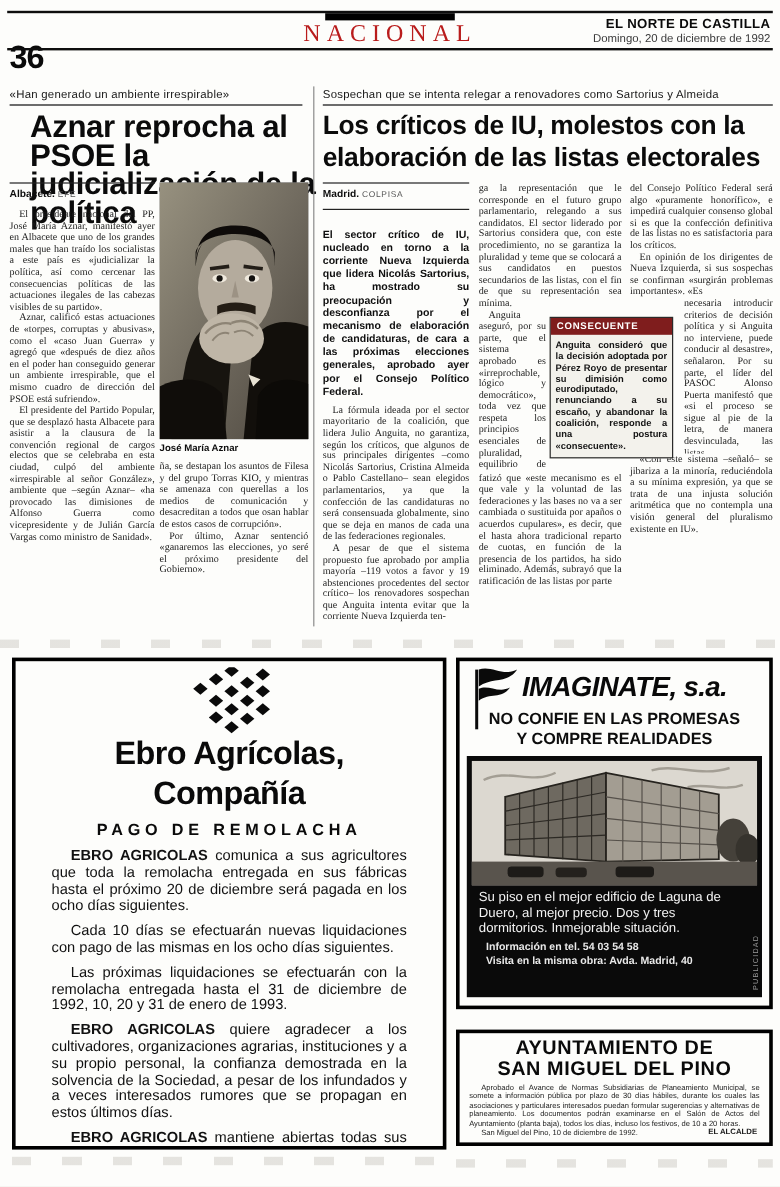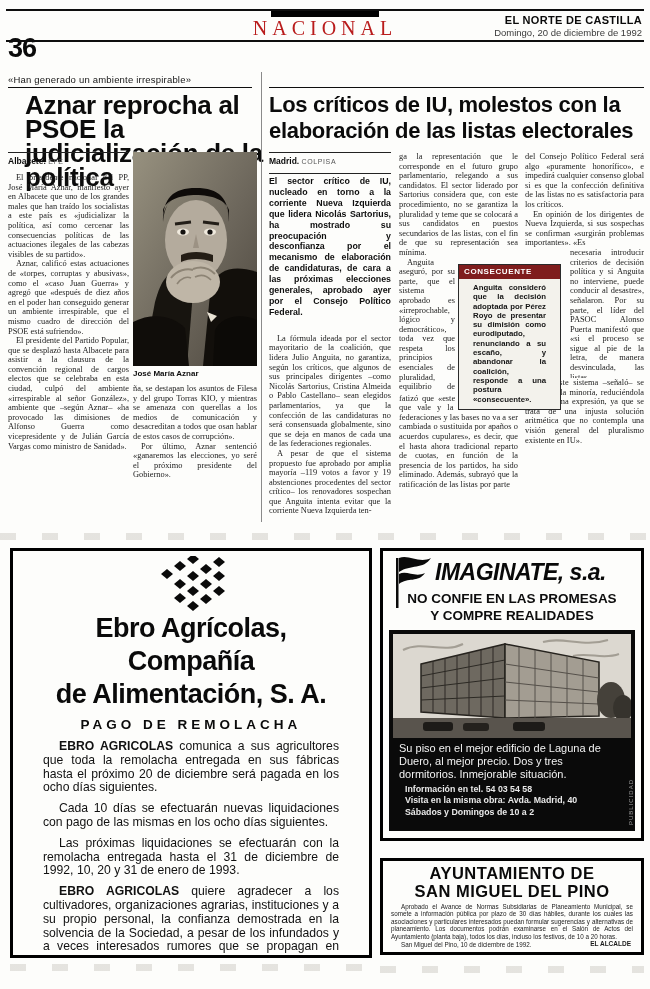--- a/index.html
+++ b/index.html
@@ -16,28 +16,28 @@
   .masthead{position:absolute;right:8px;top:14px;text-align:right;}
   .paper-name{font:bold 11px/12px "Liberation Sans",sans-serif;letter-spacing:.3px;color:#0a0a0a;}
   .paper-date{font:9.5px/11px "Liberation Sans",sans-serif;color:#3a3a3a;margin-top:1px;}
   
   .kicker{position:absolute;font:9.5px/11px "Liberation Sans",sans-serif;color:#161616;letter-spacing:.2px;}
   .headline{position:absolute;margin:0;font-family:"Liberation Sans",sans-serif;font-weight:700;color:#0b0b0b;letter-spacing:-.3px;}
   .byline{font:bold 8.5px/10px "Liberation Sans",sans-serif;border-top:1px solid #222;padding-top:3px;margin:0 0 6px;color:#0d0d0d;}
   .agency{font-weight:400;font-size:7px;color:#555;letter-spacing:.6px;}
   .bp{font-size:8.4px;line-height:9.6px;text-align:justify;margin:0;text-indent:8px;color:#1b1b1b;}
   .np{text-indent:0;}
-  .lead{font:bold 8.8px/10.9px "Liberation Sans",sans-serif;text-align:justify;border-top:1px solid #222;padding-top:2px;margin:1px 0 16px;color:#0f0f0f;}
+  .lead{font:bold 8.8px/10.9px "Liberation Sans",sans-serif;text-align:justify;border-top:1px solid #222;padding-top:15px;margin:1px 0 5px;color:#0f0f0f;}
   .narrow{overflow:hidden;}
   .photo{width:124px;height:214px;background:#777;}
   .photo svg{display:block;}
   .caption{font:bold 8px/10px "Liberation Sans",sans-serif;margin:3px 0 5px;color:#0d0d0d;}
   .inset-box{position:absolute;left:458px;top:264px;width:103px;border:1px solid #2a2a2a;background:#f3f2ec;box-sizing:border-box;}
   .inset-header{background:#7f1d1d;color:#fff;font:bold 8px/12px "Liberation Sans",sans-serif;padding:1px 5px;letter-spacing:.6px;}
-  .inset-body{font:bold 7.8px/9.3px "Liberation Sans",sans-serif;padding:4px 14px 5px;text-align:justify;color:#141414;}
+  .inset-body{font:bold 7.8px/9.3px "Liberation Sans",sans-serif;padding:4px 4px 5px;text-align:justify;color:#141414;}
   
   .noise{position:absolute;height:7px;background:repeating-linear-gradient(90deg,#c7c4bd 0 16px,transparent 16px 42px);opacity:.45;}
   
   .ad-ebro{position:absolute;left:10px;top:548px;width:362px;height:410px;border:3px solid #000;
            box-sizing:border-box;text-align:center;padding:5px 30px;overflow:hidden;}
   .ebro-logo{height:56px;}
   .ebro-title{font:bold 27px/33px "Liberation Sans",sans-serif;letter-spacing:-.5px;color:#0a0a0a;}
   .ebro-sub{font:bold 13.5px/16px "Liberation Sans",sans-serif;letter-spacing:4px;margin-top:6px;color:#0a0a0a;}
   .ap{font:12.2px/13.8px "Liberation Sans",sans-serif;text-align:justify;text-indent:16px;margin:7px 0 0;color:#111;}
   .apb{font-weight:bold;}
@@ -122,20 +122,21 @@
         <path d="M70,150 L74,160 L84,164 L78,170 Z" fill="#e8e2d4"></path>
       </svg>
     </div>
     <div class="caption">José María Aznar</div>
     <p class="bp np">ña, se destapan los asuntos de Filesa y del grupo Torras KIO, y mientras se amenaza con querellas a los medios de comunicación y desacreditan a todos que osan hablar de estos casos de corrupción».</p>
     <p class="bp">Por último, Aznar sentenció «ganaremos las elecciones, yo seré el próximo presidente del Gobierno».</p>
   </div>
 
   <div class="vrule" style="left:261px;top:72px;height:450px"></div>
 
+  <div class="kicker" style="left:269px;top:74px;width:376px">Sospechan que se intenta relegar a renovadores como Sartorius y Almeida</div>
   <div class="rule" style="top:87px;left:269px;width:375px"></div>
   <h1 class="headline" style="left:269px;top:92px;width:378px;font-size:22px;line-height:26px">Los críticos de IU, molestos con la elaboración de las listas electorales</h1>
 
   <div class="abs" style="left:269px;top:152px;width:122px">
     <div class="byline">
       <span>Madrid.</span>
       <span class="agency">COLPISA</span>
     </div>
     <div class="lead">El sector crítico de IU, nucleado en torno a la corriente Nueva Izquierda que lidera Nicolás Sartorius, ha mostrado su preocupación y desconfianza por el mecanismo de elaboración de candidaturas, de cara a las próximas elecciones generales, aprobado ayer por el Consejo Político Federal.</div>
     <p class="bp">La fórmula ideada por el sector mayoritario de la coalición, que lidera Julio Anguita, no garantiza, según los críticos, que algunos de sus principales dirigentes –como Nicolás Sartorius, Cristina Almeida o Pablo Castellano– sean elegidos parlamentarios, ya que la confección de las candidaturas no será consensuada globalmente, sino que se deja en manos de cada una de las federaciones regionales.</p>
@@ -211,21 +212,20 @@
           <g transform="translate(63,43)">
               <path d="M0,-5 L6,0 L0,5 L-6,0 Z"></path>
             </g>
           <g transform="translate(76,35)">
               <path d="M0,-5 L6,0 L0,5 L-6,0 Z"></path>
             </g>
         </g>
       </svg>
     </div>
     <div class="ebro-title">Ebro Agrícolas, Compañía</div>
-    <div class="ebro-title">de Alimentación, S. A.</div>
     <div class="ebro-sub">PAGO DE REMOLACHA</div>
     <p class="ap"><span class="apb">EBRO AGRICOLAS</span><span> comunica a sus agricultores que toda la remolacha entregada en sus fábricas hasta el próximo 20 de diciembre será pagada en los ocho días siguientes.</span></p>
     <p class="ap"><span class="apb"></span><span>Cada 10 días se efectuarán nuevas liquidaciones con pago de las mismas en los ocho días siguientes.</span></p>
     <p class="ap"><span class="apb"></span><span>Las próximas liquidaciones se efectuarán con la remolacha entregada hasta el 31 de diciembre de 1992, 10, 20 y 31 de enero de 1993.</span></p>
     <p class="ap"><span class="apb">EBRO AGRICOLAS</span><span> quiere agradecer a los cultivadores, organizaciones agrarias, instituciones y a su propio personal, la confianza demostrada en la solvencia de la Sociedad, a pesar de los infundados y a veces interesados rumores que se propagan en estos últimos días.</span></p>
     <p class="ap"><span class="apb">EBRO AGRICOLAS</span><span> mantiene abiertas todas sus fábricas de la Zona Norte a disposición de sus agricultores para que puedan entregar, cuanto antes, su remolacha.</span></p>
   </div>
 
   <div class="ad-img">
     <div class="img-logo">
@@ -274,21 +274,20 @@
           <ellipse cx="230" cy="74" rx="10" ry="13" fill="#36332d"></ellipse>
           <rect y="84" width="238" height="20" fill="#59544d"></rect>
           <rect x="30" y="88" width="30" height="9" rx="3" fill="#1d1b18"></rect>
           <rect x="70" y="89" width="26" height="8" rx="3" fill="#24211d"></rect>
           <rect x="120" y="88" width="32" height="9" rx="3" fill="#1d1b18"></rect>
         </svg>
       </div>
       <p class="offer">Su piso en el mejor edificio de Laguna de Duero, al mejor precio. Dos y tres dormitorios. Inmejorable situación.</p>
       <div class="info">Información en tel. 54 03 54 58</div>
       <div class="info">Visita en la misma obra: Avda. Madrid, 40</div>
-      <div class="info">Sábados y Domingos de 10 a 2</div>
       <div class="vert">PUBLICIDAD</div>
     </div>
   </div>
 
   <div class="ad-ayto">
     <div class="ayto-title">AYUNTAMIENTO DE</div>
     <div class="ayto-title">SAN MIGUEL DEL PINO</div>
     <p class="ayto-body">Aprobado el Avance de Normas Subsidiarias de Planeamiento Municipal, se somete a información pública por plazo de 30 días hábiles, durante los cuales las asociaciones y particulares interesados puedan formular sugerencias y alternativas de planeamiento. Los documentos podrán examinarse en el Salón de Actos del Ayuntamiento (planta baja), todos los días, incluso los festivos, de 10 a 20 horas.</p>
     <div class="ayto-date">San Miguel del Pino, 10 de diciembre de 1992.</div>
     <div class="ayto-sign">EL ALCALDE</div>

